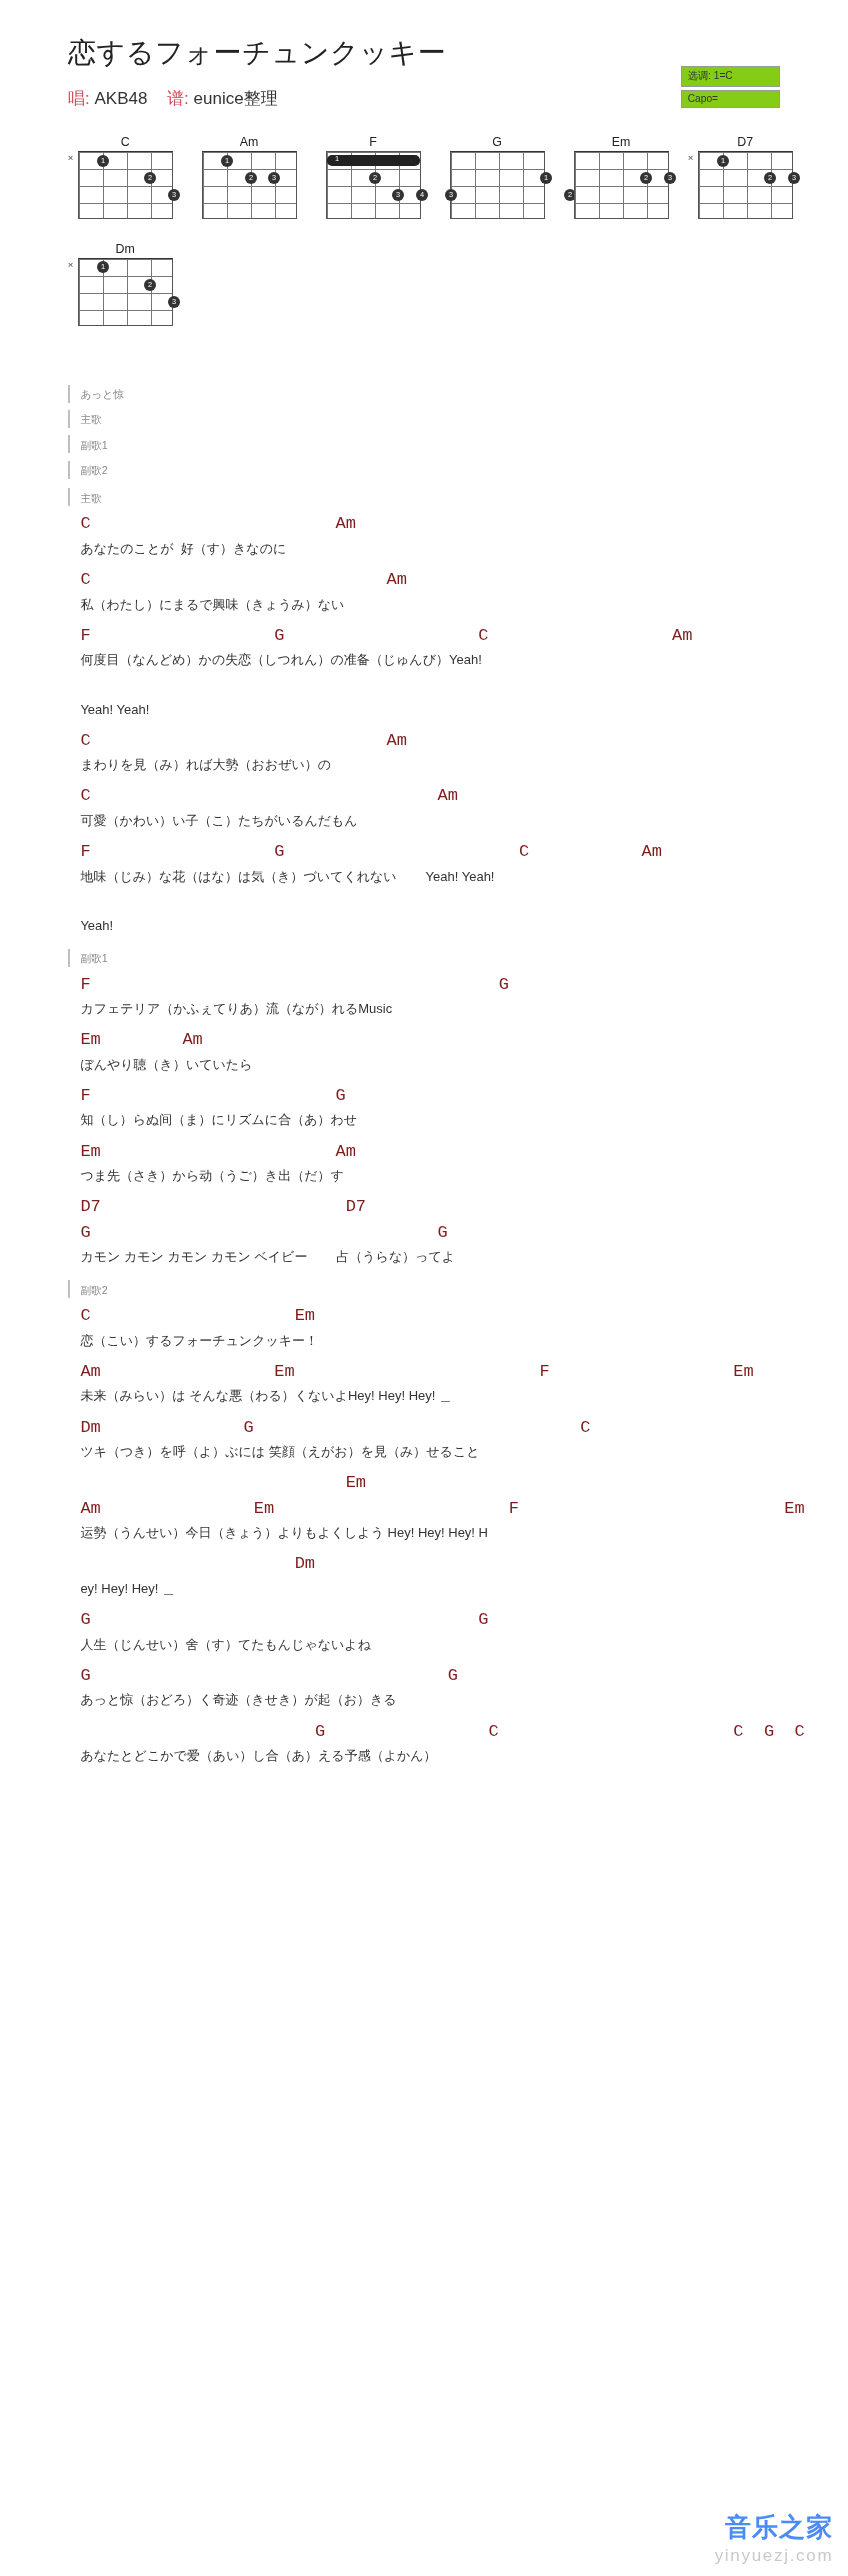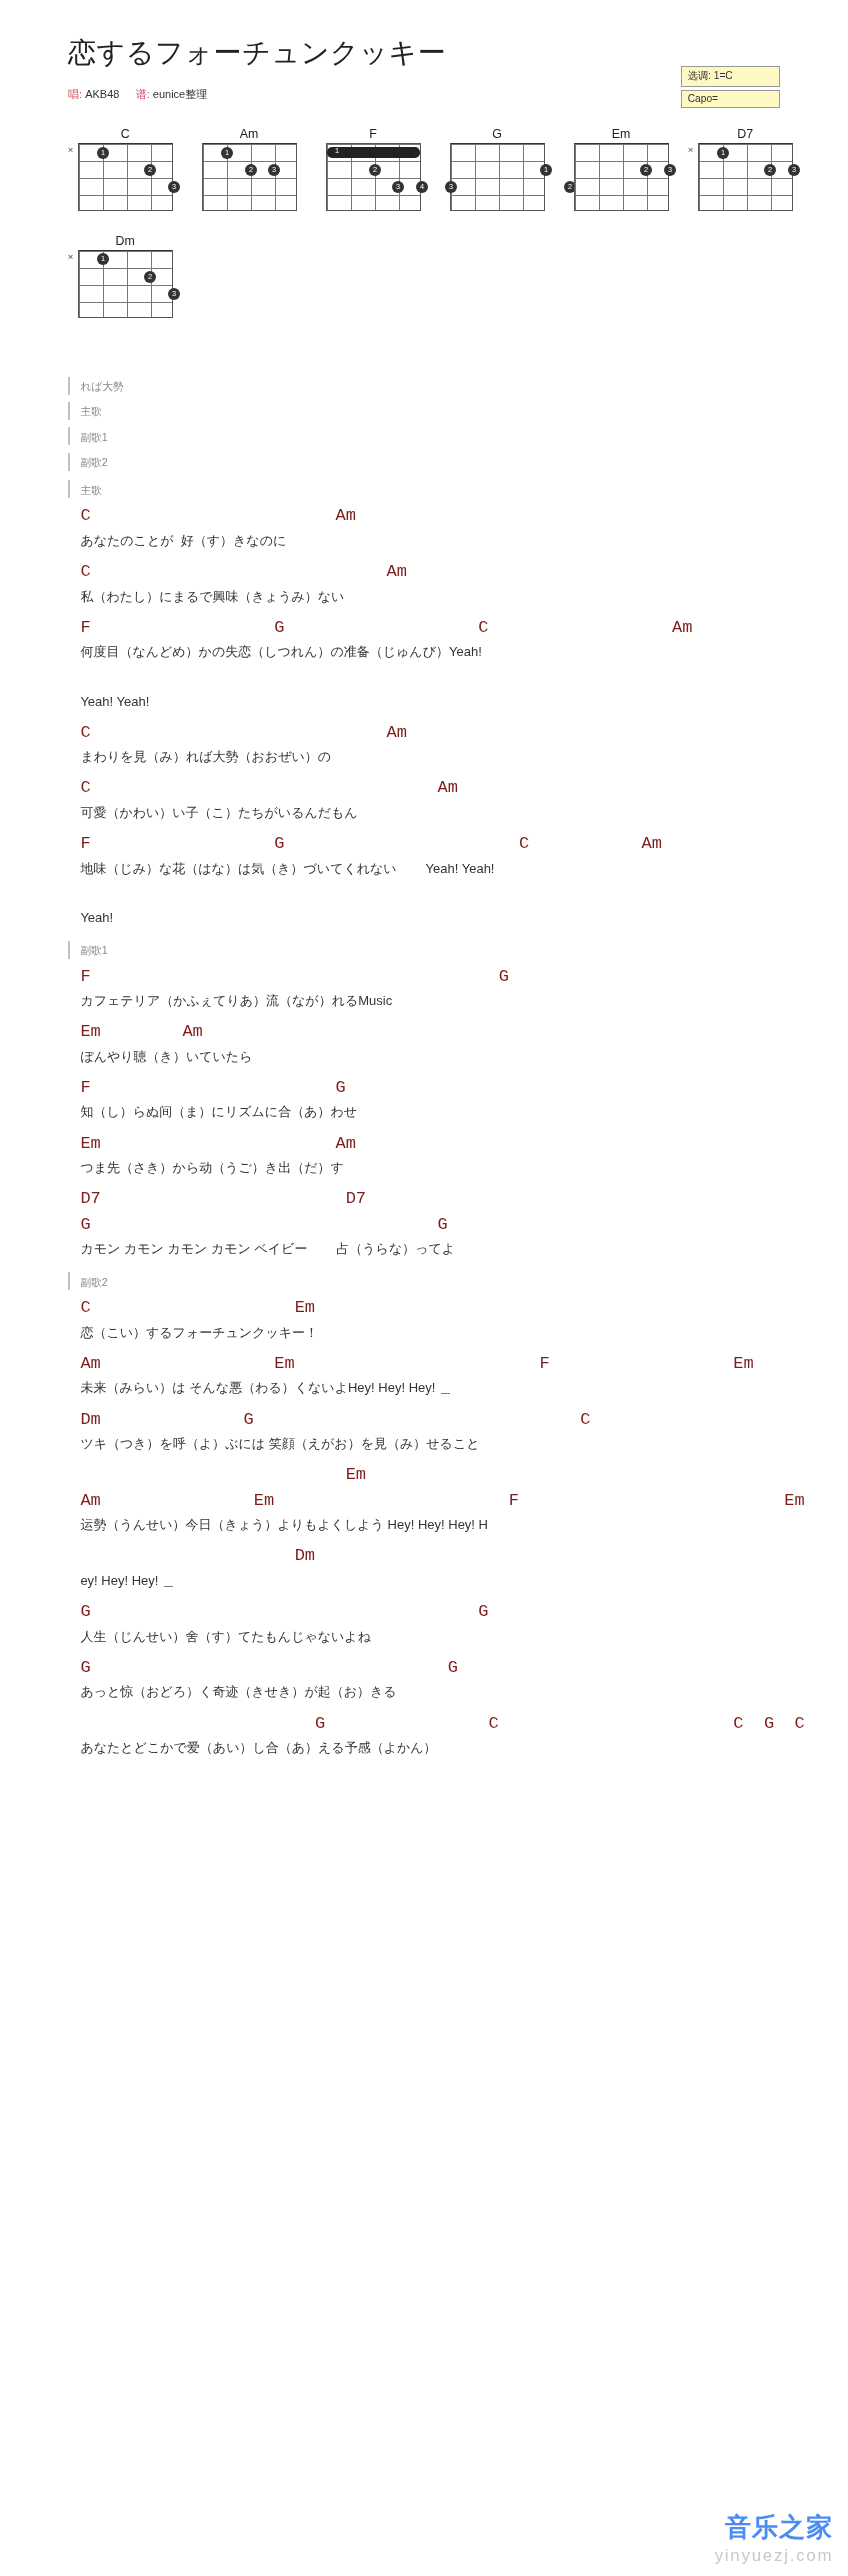--- a/index.html
+++ b/index.html
@@ -18,39 +18,39 @@
   .title {
     font-size: 28px;
     color: #222;
     font-weight: normal;
     margin: 0;
     padding: 34px 0 0 68px;
     letter-spacing: 0.6px;
   }
   .meta-row {
     padding: 14.7px 0 0 68px;
-    font-size: 11px;
+    font-size: 17px;
     color: #333;
   }
   .meta-row .lbl { color: #d14b5a; }
   .meta-row .val { color: #333; }
   .meta-row .sep { display: inline-block; width: 10.2px; }
 
   .key-box {
     position: absolute;
     top: 66px;
     left: 681px;
     width: 99px;
   }
   .key-box .kb {
     border: 0.6px solid #999;
     font-size: 10.2px;
     color: #333;
     padding: 2.3px 5.7px;
-    background: #fef9c3;
+    background: #84cc16;
     margin-bottom: 3.4px;
     text-align: left;
   }
 
   
   .chords {
     position: relative;
     padding: 25.4px 0 0 62px;
   }
   .chord-row {
@@ -273,21 +273,21 @@
               <div class="dot" style="left: 89px; top: 37px;">3</div>
             </div>
           </div>
         </div>
       </div>
   </div>
 
   <div class="body">
     <div class="section">
       <div id="outlineHost">
-          <div class="sec-head">れば大勢</div>
+          <div class="sec-head">あっと惊</div>
           <div class="sec-head">主歌</div>
           <div class="sec-head">副歌1</div>
           <div class="sec-head">副歌2</div>
         </div>
     </div>
     <div id="sectionsHost">
         <div class="section">
           <div class="sec-head">主歌</div>
           <div class="chordline">C                        Am</div>
           <div class="lyricline">あなたのことが  好（す）きなのに</div>

